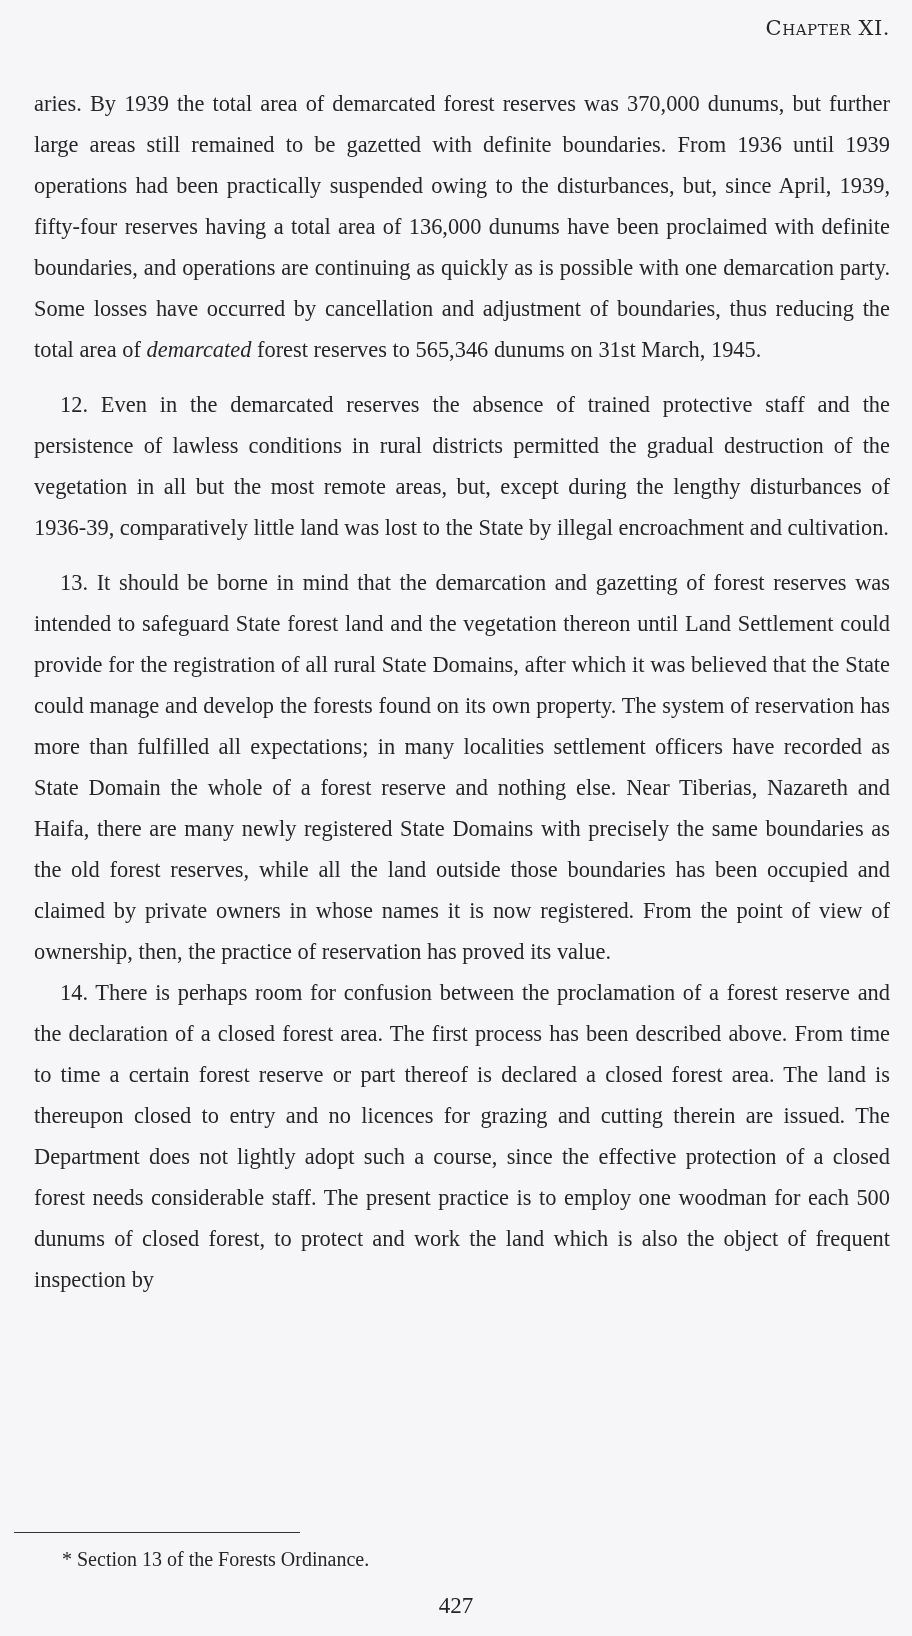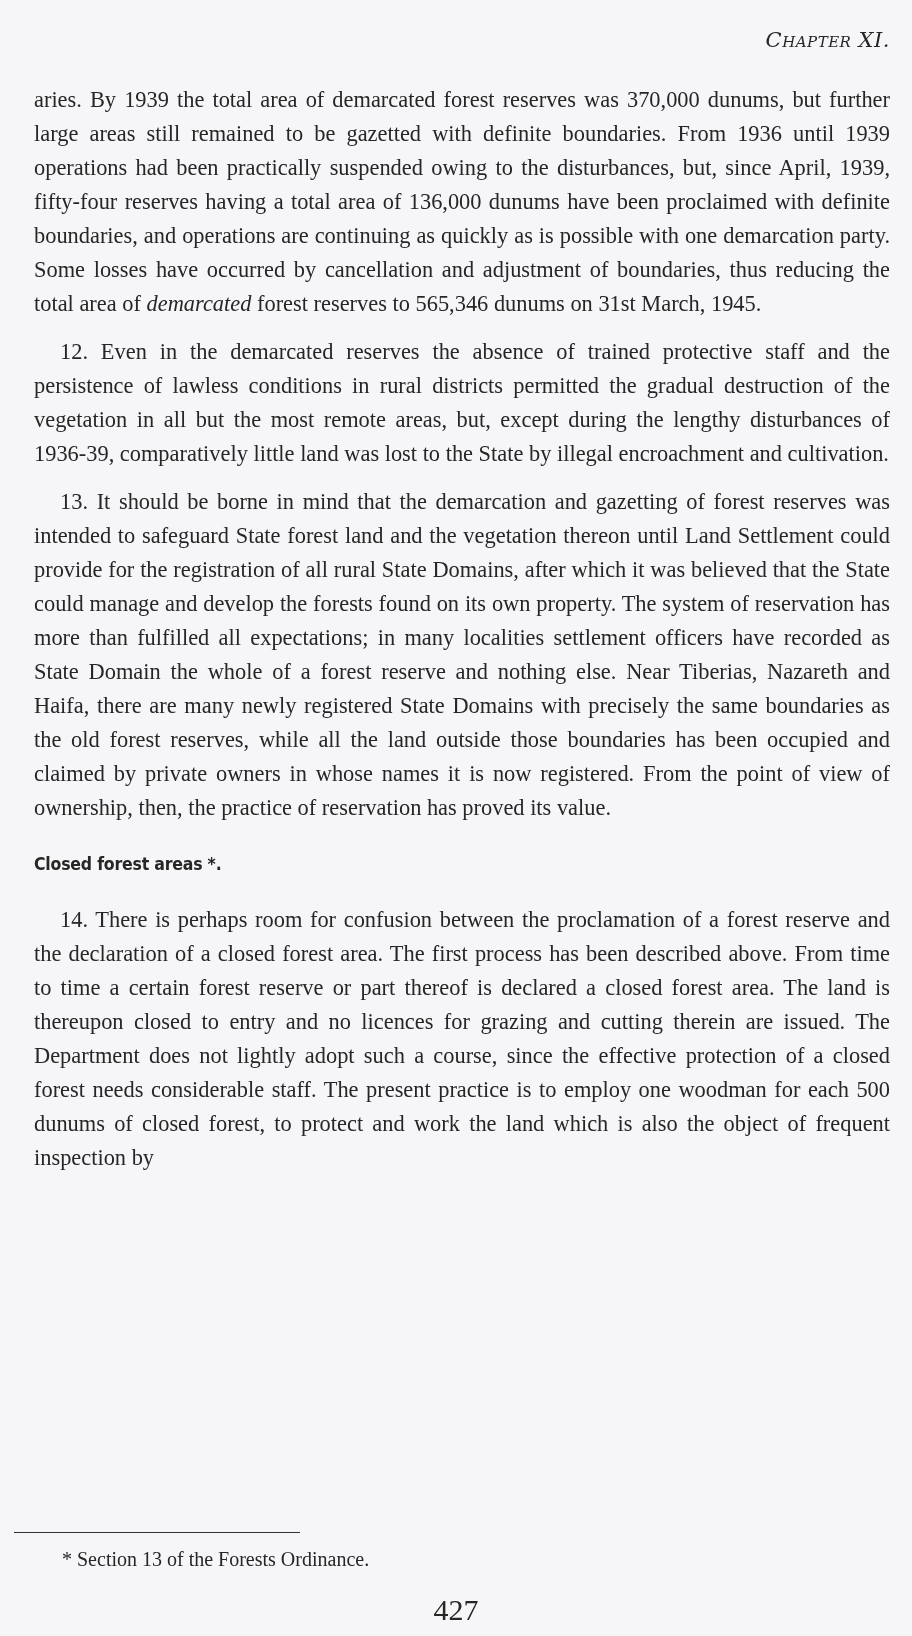--- a/index.html
+++ b/index.html
@@ -18,33 +18,32 @@
     .page {
       position: absolute;
       left: 0;
       top: 0;
       width: 912px;
       height: 1636px;
     }
     .running-head {
       position: absolute;
       right: 22px;
-      top: 28px;
+      top: 16px;
       font-size: 21px;
       letter-spacing: 0.5px;
       font-variant: small-caps;
-      font-style: italic;
     }
     .body-text {
       position: absolute;
       left: 34px;
       top: 83px;
       width: 856px;
       font-size: 22.4px;
-      line-height: 34px;
+      line-height: 41px;
       text-align: justify;
       font-family: "Liberation Serif", "DejaVu Serif", serif;
       font-stretch: condensed;
     }
     .body-text p {
       margin: 0;
       text-align: justify;
     }
     .para-gap {
       height: 14px;
@@ -76,21 +75,21 @@
       top: 1548px;
       font-size: 20px;
       font-family: "Liberation Serif", "DejaVu Serif", serif;
     }
     .folio {
       position: absolute;
       left: 0;
       width: 912px;
       top: 1593px;
       text-align: center;
-      font-size: 30px;
+      font-size: 23px;
       font-family: "Liberation Serif", "DejaVu Serif", serif;
     }
     em {
       font-style: italic;
     }
   </style>
 </head>
 <body>
 
 <div class="page">
@@ -102,21 +101,20 @@
     <p class="cont"><span>aries.  By 1939 the total area of demarcated forest reserves was 370,000 dunums,  but further large areas still remained to be gazetted with definite boundaries. From 1936 until 1939 operations had been practically suspended owing to the disturbances, but, since April, 1939, fifty-four reserves having a total area of 136,000 dunums have been proclaimed with definite boundaries, and operations are continuing as quickly as is possible with one demarcation party.  Some losses have occurred by cancellation and adjustment of boundaries, thus reducing the total area of </span><em>demarcated</em><span> forest reserves to 565,346 dunums on 31st March, 1945.</span></p>
 
     <div class="para-gap"></div>
 
     <p class="indent"><span>12.</span> <span>Even in the demarcated reserves the absence of trained protective staff and the persistence of lawless conditions in rural districts permitted the gradual destruction of the vegetation in all but the most remote areas, but, except during the lengthy disturbances of 1936-39, comparatively little land was lost to the State by illegal encroachment and cultivation.</span></p>
 
     <div class="para-gap"></div>
 
     <p class="indent"><span>13.</span> <span>It should be borne in mind that the demarcation and gazetting of forest reserves was intended to safeguard State forest land and the vegetation thereon until Land Settlement could provide for the registration of all rural State Domains, after which it was believed that the State could manage and develop the forests found on its own property.  The system of reservation has more than fulfilled all expectations;  in many localities settlement officers have recorded as State Domain the whole of a forest reserve and nothing else.  Near Tiberias, Nazareth and Haifa, there are many newly registered State Domains with precisely the same boundaries as the old forest reserves, while all the land outside those boundaries has been occupied and claimed by private owners in whose names it is now registered.  From the point of view of ownership, then, the practice of reservation has proved its value.</span></p>
 
-    <div class="side-heading">Closed forest areas *.</div>
 
     <p class="indent"><span>14.</span> <span>There is perhaps room for confusion between the proclamation of a forest reserve and the declaration of a closed forest area.  The first process has been described above. From time to time a certain forest reserve or part thereof is declared a closed forest area. The land is thereupon closed to entry and no licences for grazing and cutting therein are issued.  The Department does not lightly adopt such a course, since the effective protection of a closed forest needs considerable staff.  The present practice is to employ one woodman for each 500 dunums of closed forest, to protect and work the land which is also the object of frequent inspection by</span></p>
 
   </div>
 
   <div class="footnote-rule"></div>
   <div class="footnote">* Section 13 of the Forests Ordinance.</div>
 
   <div class="folio">427</div>
 

